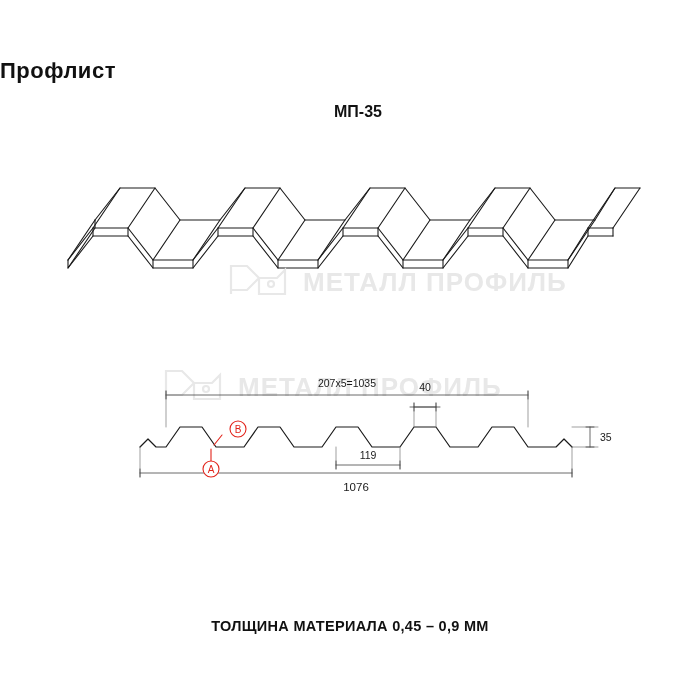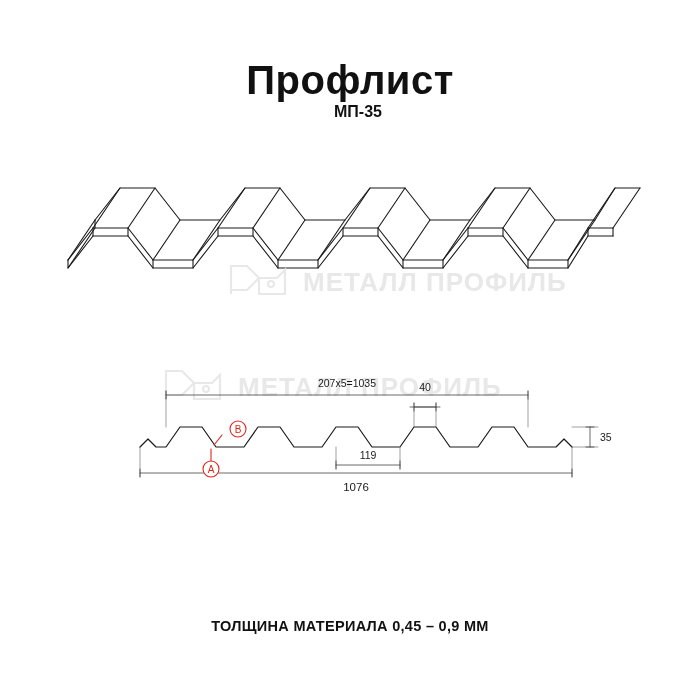--- a/index.html
+++ b/index.html
@@ -17,22 +17,21 @@
   }
   .page {
     position: absolute;
     inset: 0;
   }
   .title {
     position: absolute;
     top: 58px;
     left: 0;
     width: 700px;
-    text-align: center;
-    font-size: 40px;
+    font-size: 22px;
     font-weight: bold;
     letter-spacing: 0.5px;
     color: #111;
   }
   .subtitle {
     position: absolute;
     top: 103px;
     left: 8px;
     width: 700px;
     text-align: center;

